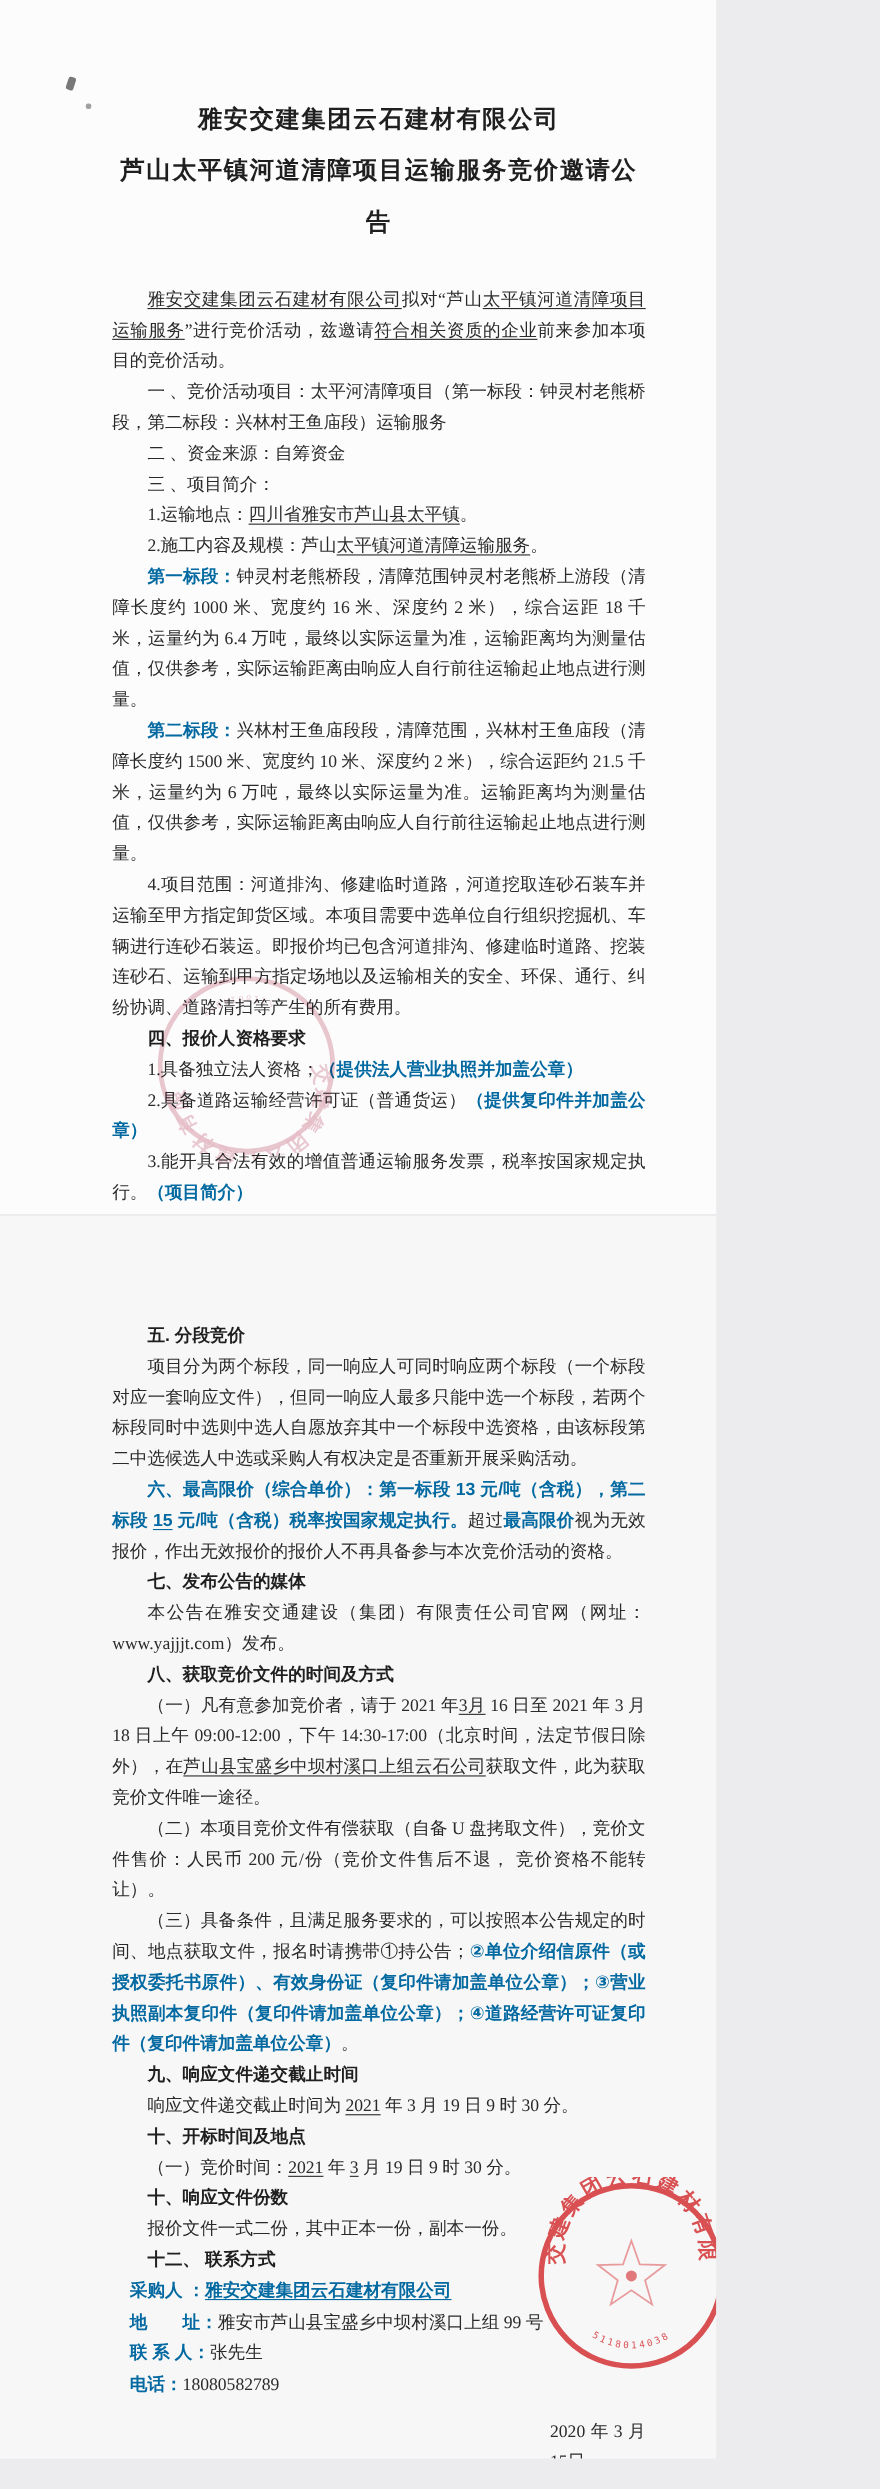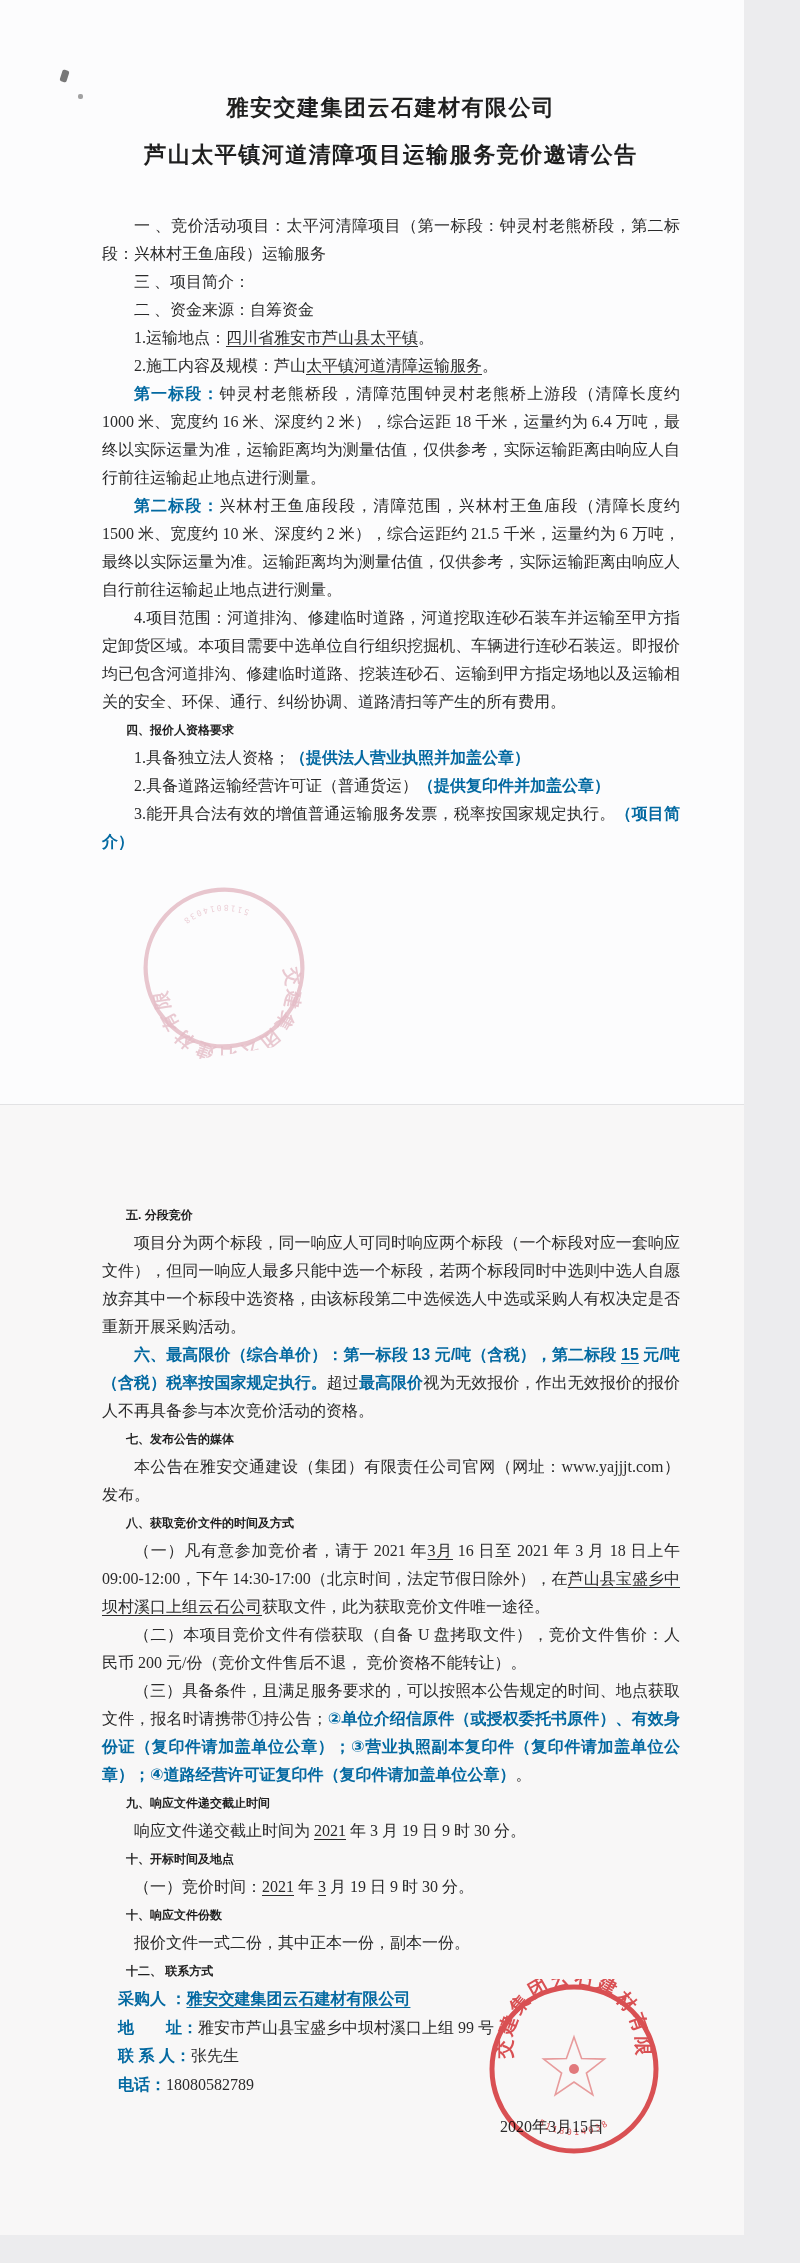--- a/index.html
+++ b/index.html
@@ -2,42 +2,42 @@
 <html><head>
 <meta charset="utf-8">
 <style>
   html,body{margin:0;padding:0;}
   body{
     width:800px;height:2263px;position:relative;
     background:#ececee;
     font-family:"Liberation Serif","DejaVu Serif",serif;
     color:#262626;
   }
-  .page{position:absolute;left:0;width:744px;overflow:hidden;}
+  .page{position:absolute;left:0;width:651px;overflow:hidden;}
   #page1{top:0;height:1133px;background:#fcfcfd;}
   #page2{top:1104px;height:1130px;background:#f8f7f7;border-top:1px solid #e2e2e4;}
   .content{padding:0 64px 0 102px;}
   #page1 .content{padding-top:84px;}
   #page2 .content{padding-top:96px;}
 
   .title-block{margin-bottom:34px;}
   .doc-title{
     text-align:center;
     font-family:"Liberation Sans","DejaVu Sans",sans-serif;
     font-weight:700;font-size:22px;line-height:47px;letter-spacing:1.5px;
     color:#1f1f1f;
   }
 
   .para{margin:0;font-size:16px;line-height:28px;text-align:justify;color:#2a2a2a;}
   .para.indent{text-indent:2em;}
   .para.gap{}
   .para.heading{
     margin-left:2em;
     font-family:"Liberation Sans","DejaVu Sans",sans-serif;
-    font-weight:700;font-size:12px;color:#1f1f1f;
+    font-weight:700;font-size:16px;color:#1f1f1f;
   }
   .para.contact{margin-left:1em;line-height:28.5px;}
   .para.date{padding-left:398px;margin-top:14px;}
   .b{font-family:"Liberation Sans","DejaVu Sans",sans-serif;font-weight:700;color:#0369a1;}
   .u{text-decoration:underline;text-underline-offset:3px;}
 
   .seal{position:absolute;mix-blend-mode:multiply;pointer-events:none;}
   #seal-faded{left:138px;top:882px;width:172px;height:172px;opacity:.40;color:#c45f76;
     transform:rotate(171deg);}
   #seal-main{left:484px;top:874px;width:180px;height:180px;opacity:.88;color:#dc3a3d;}
@@ -57,23 +57,24 @@
 <div class="page" id="page1">
   <div class="speck" id="speck1"></div>
   <div class="speck" id="speck2"></div>
 
   <div class="content">
     <div class="title-block">
       <div class="doc-title">雅安交建集团云石建材有限公司</div>
       <div class="doc-title">芦山太平镇河道清障项目运输服务竞价邀请公告</div>
     </div>
     <div>
+        <p class="para body indent"><span class="u">雅安交建集团云石建材有限公司</span><span>拟对“芦山</span><span class="u">太平镇河道清障项目运输服务</span><span>”进行竞价活动，兹邀请</span><span class="u">符合相关资质的企业</span><span>前来参加本项目的竞价活动。</span></p>
         <p class="para body indent"><span>一 、竞价活动项目：太平河清障项目（第一标段：钟灵村老熊桥段，第二标段：兴林村王鱼庙段）运输服务</span></p>
+        <p class="para body indent"><span>二 、资金来源：自筹资金</span></p>
         <p class="para body indent"><span>三 、项目简介：</span></p>
-        <p class="para body indent"><span>二 、资金来源：自筹资金</span></p>
         <p class="para body indent"><span>1.运输地点：</span><span class="u">四川省雅安市芦山县太平镇</span><span>。</span></p>
         <p class="para body indent gap"><span>2.施工内容及规模：芦山</span><span class="u">太平镇河道清障运输服务</span><span>。</span></p>
         <p class="para body indent gap"><span class="b">第一标段：</span><span>钟灵村老熊桥段，清障范围钟灵村老熊桥上游段（清障长度约 1000 米、宽度约 16 米、深度约 2 米），综合运距 18 千米，运量约为 6.4 万吨，最终以实际运量为准，运输距离均为测量估值，仅供参考，实际运输距离由响应人自行前往运输起止地点进行测量。</span></p>
         <p class="para body indent gap"><span class="b">第二标段：</span><span>兴林村王鱼庙段段，清障范围，兴林村王鱼庙段（清障长度约 1500 米、宽度约 10 米、深度约 2 米），综合运距约 21.5 千米，运量约为 6 万吨，最终以实际运量为准。运输距离均为测量估值，仅供参考，实际运输距离由响应人自行前往运输起止地点进行测量。</span></p>
         <p class="para body indent gap"><span>4.项目范围：河道排沟、修建临时道路，河道挖取连砂石装车并运输至甲方指定卸货区域。本项目需要中选单位自行组织挖掘机、车辆进行连砂石装运。即报价均已包含河道排沟、修建临时道路、挖装连砂石、运输到甲方指定场地以及运输相关的安全、环保、通行、纠纷协调、道路清扫等产生的所有费用。</span></p>
         <p class="para heading gap"><span>四、报价人资格要求</span></p>
         <p class="para body indent gap"><span>1.具备独立法人资格；</span><span class="b">（提供法人营业执照并加盖公章）</span></p>
         <p class="para body indent gap"><span>2.具备道路运输经营许可证（普通货运）</span><span class="b">（提供复印件并加盖公章）</span></p>
         <p class="para body indent gap"><span>3.能开具合法有效的增值普通运输服务发票，税率按国家规定执行。</span><span class="b">（项目简介）</span></p>
       </div>

